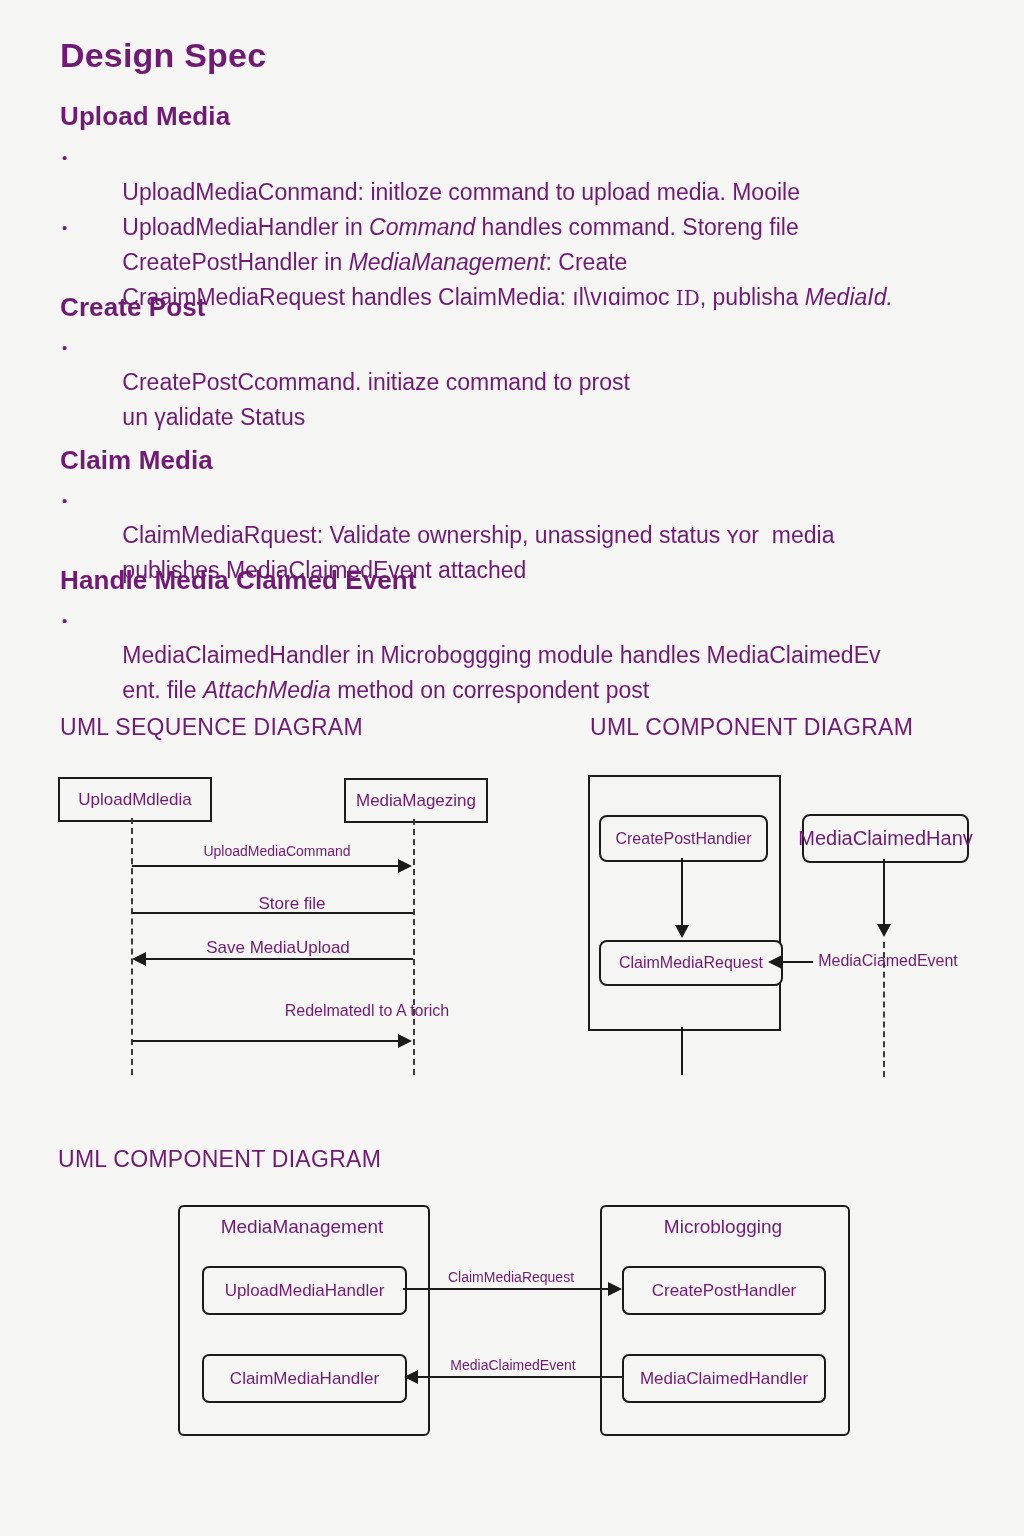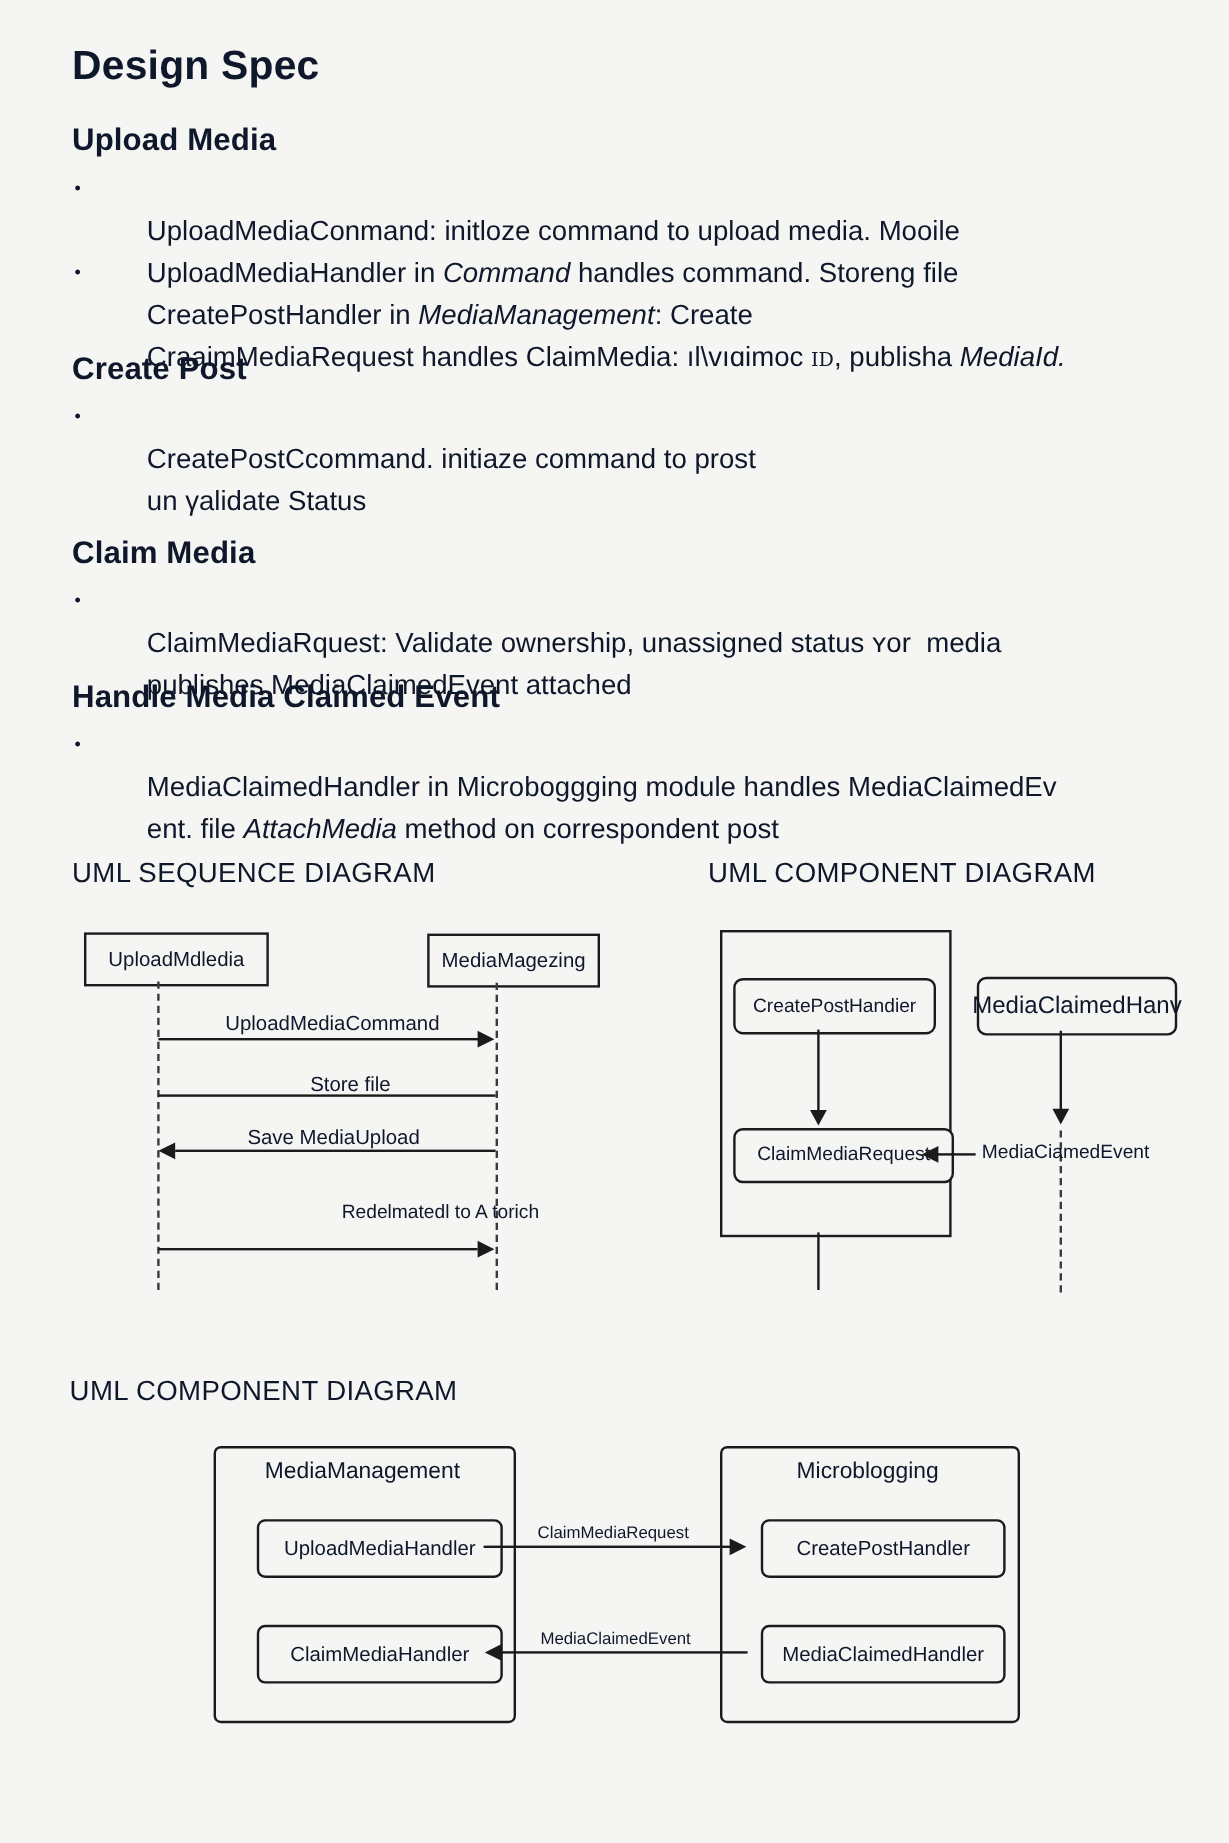--- a/index.html
+++ b/index.html
@@ -1,56 +1,56 @@
 <!DOCTYPE html>
 <html><head>
 <meta charset="utf-8">
 <style>
   html,body{margin:0;padding:0;background:#f5f5f3;}
   .page{position:relative;width:1024px;height:1536px;background:#f5f5f3;
-        font-family:"Liberation Sans",sans-serif;color:#0f172a;overflow:hidden;}
+        font-family:"Liberation Sans",sans-serif;color:#701a75;overflow:hidden;}
 
   
   .title{position:absolute;left:60px;top:36px;font-size:34px;font-weight:700;letter-spacing:.2px;}
   .h2{position:absolute;left:60px;font-size:26px;font-weight:600;letter-spacing:.1px;}
   #h-sec0{top:101px}#h-sec1{top:292px}#h-sec2{top:445px}#h-sec3{top:565px}
   .blk{position:absolute;left:60px;font-size:23px;}
   #blk0{top:140px}#blk1{top:330px}#blk2{top:483px}#blk3{top:603px}
   .line{position:relative;height:35px;line-height:35px;padding-left:24px;white-space:pre;}
   .bu{position:absolute;left:2px;top:0;font-size:15px;line-height:35px;}
   .it{font-style:italic;}
-  .sr{font-family:"DejaVu Serif",serif;font-size:16px;}
+  .sr{font-family:"DejaVu Serif",serif;font-size:20px;}
 
   
   .dh{position:absolute;font-size:23px;font-weight:400;letter-spacing:.3px;}
   #dh-seq{left:60px;top:714px}
   #dh-comp1{left:590px;top:714px}
   #dh-comp2{left:58px;top:1146px}
 
   
   .box{position:absolute;border:2px solid #1b1b1b;display:flex;align-items:center;
-       justify-content:center;white-space:nowrap;margin-left:12px;}
+       justify-content:center;white-space:nowrap;}
   .rbox{border-radius:8px;}
   .hline{position:absolute;height:2px;background:#1b1b1b;}
   .vline{position:absolute;width:2px;background:#1b1b1b;}
   .dash{position:absolute;width:0;border-left:2px dashed #3a3a3a;}
   .lbl{position:absolute;transform:translateX(-50%);white-space:pre;}
   .ah-r{position:absolute;width:0;height:0;border-top:7px solid transparent;
         border-bottom:7px solid transparent;border-left:14px solid #1b1b1b;}
   .ah-l{position:absolute;width:0;height:0;border-top:7px solid transparent;
         border-bottom:7px solid transparent;border-right:14px solid #1b1b1b;}
   .ah-d{position:absolute;width:0;height:0;border-left:7px solid transparent;
         border-right:7px solid transparent;border-top:13px solid #1b1b1b;}
 
   
   #actorA{left:58px;top:777px;width:150px;height:41px;font-size:17px;}
   #actorB{left:344px;top:778px;width:140px;height:41px;font-size:17px;}
   #lifeA{left:131px;top:818px;height:257px;}
   #lifeB{left:413px;top:819px;height:256px;}
-  #mt1{left:277px;top:843px;font-size:17px;}
+  #mt1{left:277px;top:843px;font-size:14px;}
   #ml1{left:132px;top:865px;width:268px;}
   #ah1{left:398px;top:859px;}
   #mt2{left:272px;top:894px;font-size:17px;margin-left:20px;}
   #ml2{left:132px;top:912px;width:281px;}
   #mt3{left:278px;top:938px;font-size:17px;}
   #ml3{left:146px;top:958px;width:267px;}
   #ah3{left:132px;top:952px;}
   #mt4{left:367px;top:1002px;font-size:16px;}
   #ml4{left:132px;top:1040px;width:266px;}
   #ah4{left:398px;top:1034px;}

